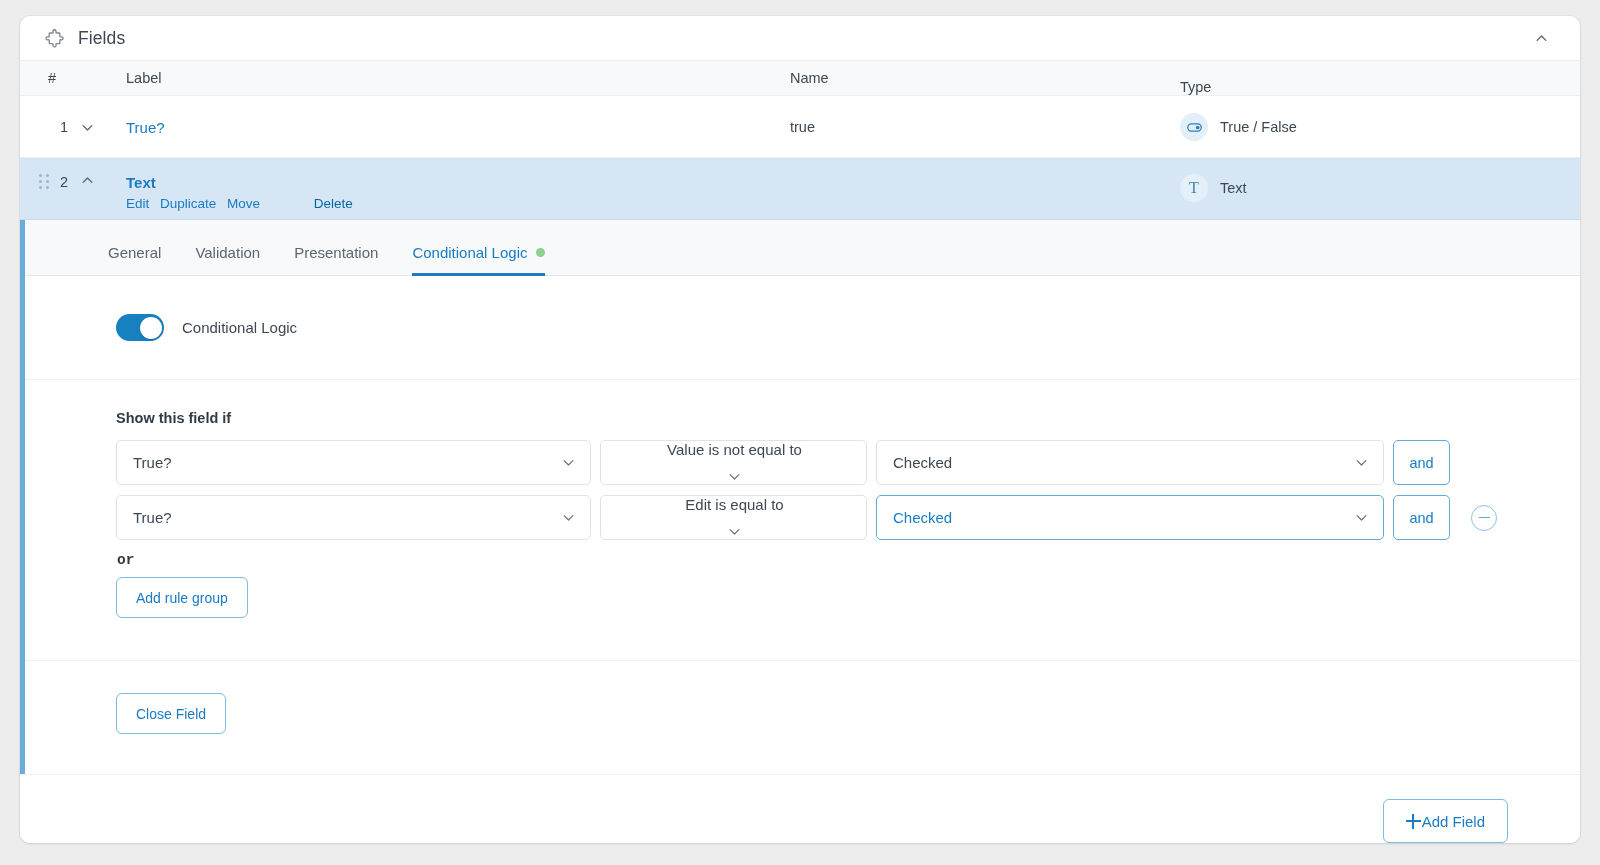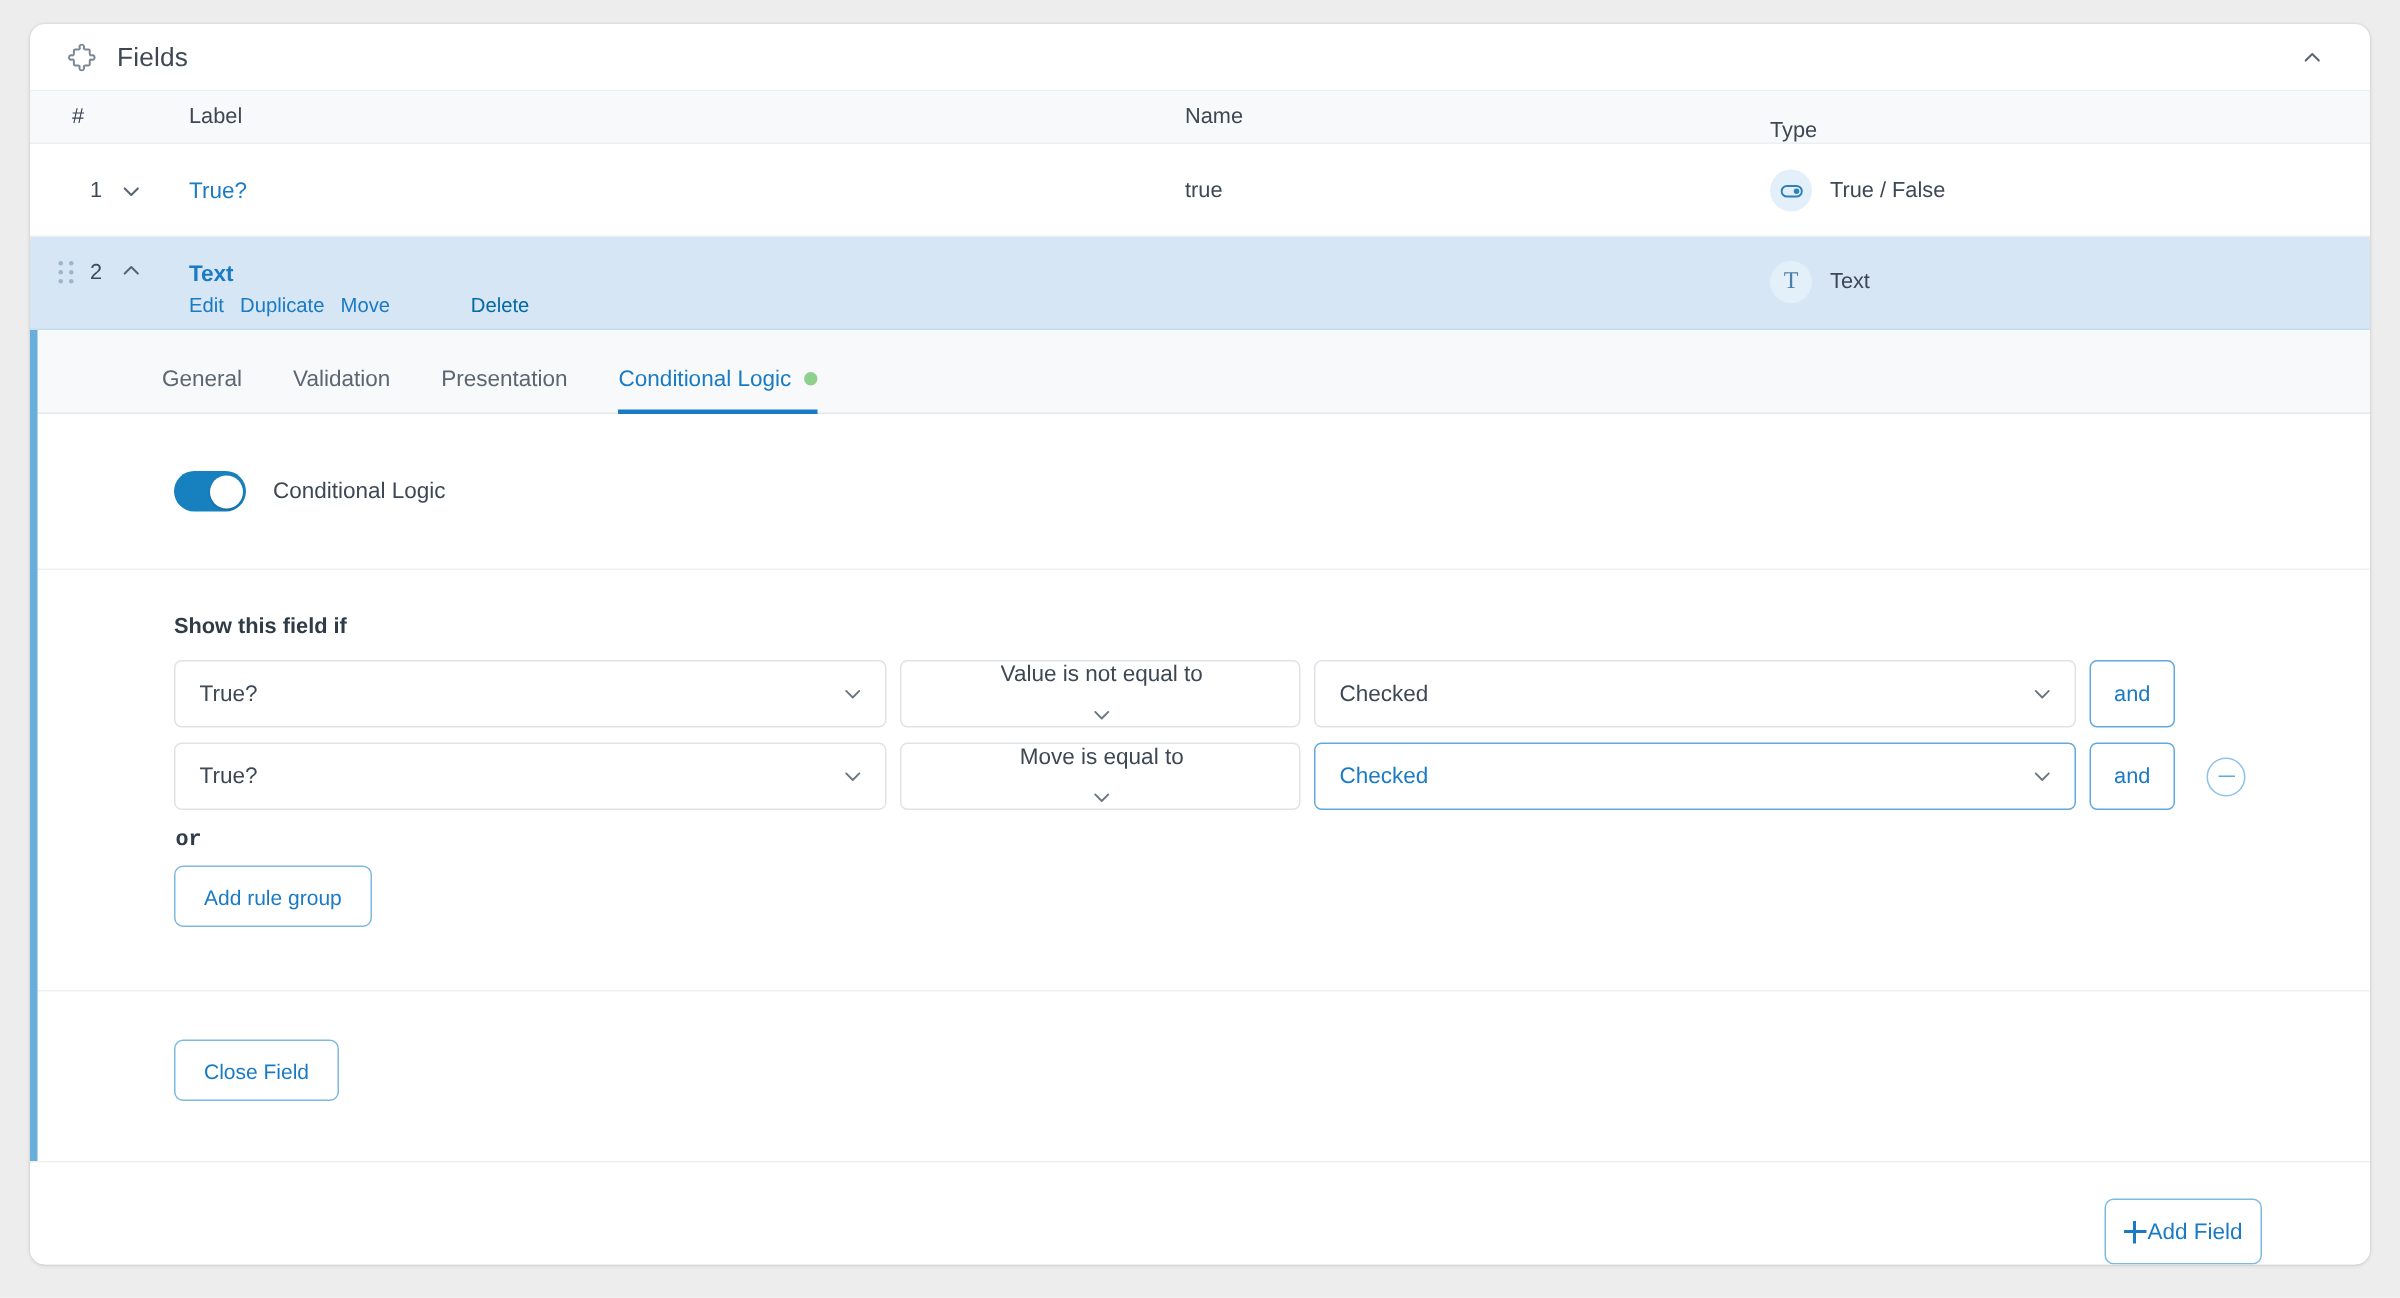--- a/index.html
+++ b/index.html
@@ -276,21 +276,21 @@
   .card-footer {
     flex: 1;
     display: flex;
     align-items: flex-start;
     justify-content: flex-end;
     padding: 24px 72px 0 0;
     background: #fff;
   }
   .add-field-btn {
     height: 44px;
-    padding: 0 12px;
+    padding: 0 22px;
     gap: 1px;
     font-size: 15px;
   }
   .plus {
     position: relative;
     width: 15px; height: 15px;
     display: inline-block;
   }
   .plus::before, .plus::after {
     content: ""; position: absolute; background: #1a7bc4;
@@ -438,21 +438,21 @@
 
           
           <div class="rule-row">
             <div class="select sel-field">
               <span class="val">True?</span>
               <svg class="caret" width="15" height="15" viewBox="0 0 24 24" fill="none" stroke="#6b7682" stroke-width="2" stroke-linecap="round" stroke-linejoin="round">
                   <polyline points="5 9 12 16 19 9"></polyline>
                 </svg>
             </div>
             <div class="select sel-op">
-              <span class="val">Move is equal to</span>
+              <span class="val">Edit is equal to</span>
               <svg class="caret" width="15" height="15" viewBox="0 0 24 24" fill="none" stroke="#6b7682" stroke-width="2" stroke-linecap="round" stroke-linejoin="round">
                   <polyline points="5 9 12 16 19 9"></polyline>
                 </svg>
             </div>
             <div class="select sel-val focused">
               <span class="val">Checked</span>
               <svg class="caret" width="15" height="15" viewBox="0 0 24 24" fill="none" stroke="#6b7682" stroke-width="2" stroke-linecap="round" stroke-linejoin="round">
                   <polyline points="5 9 12 16 19 9"></polyline>
                 </svg>
             </div>

